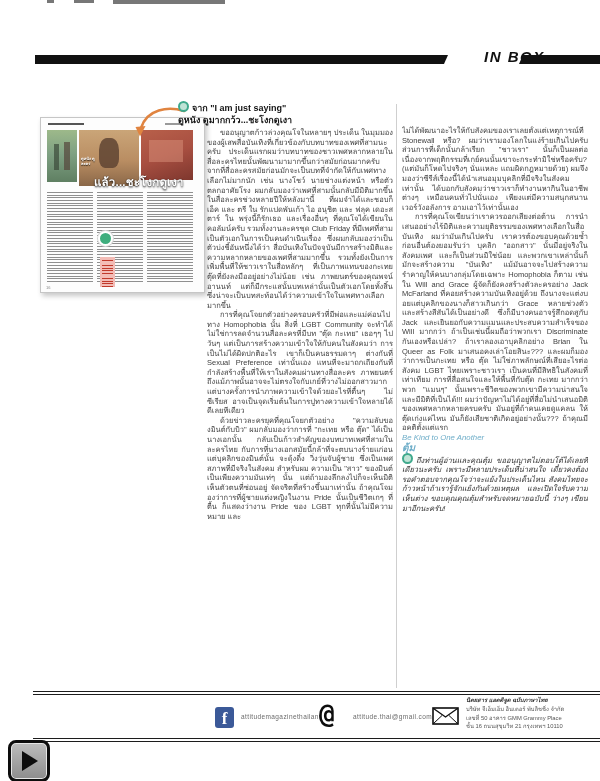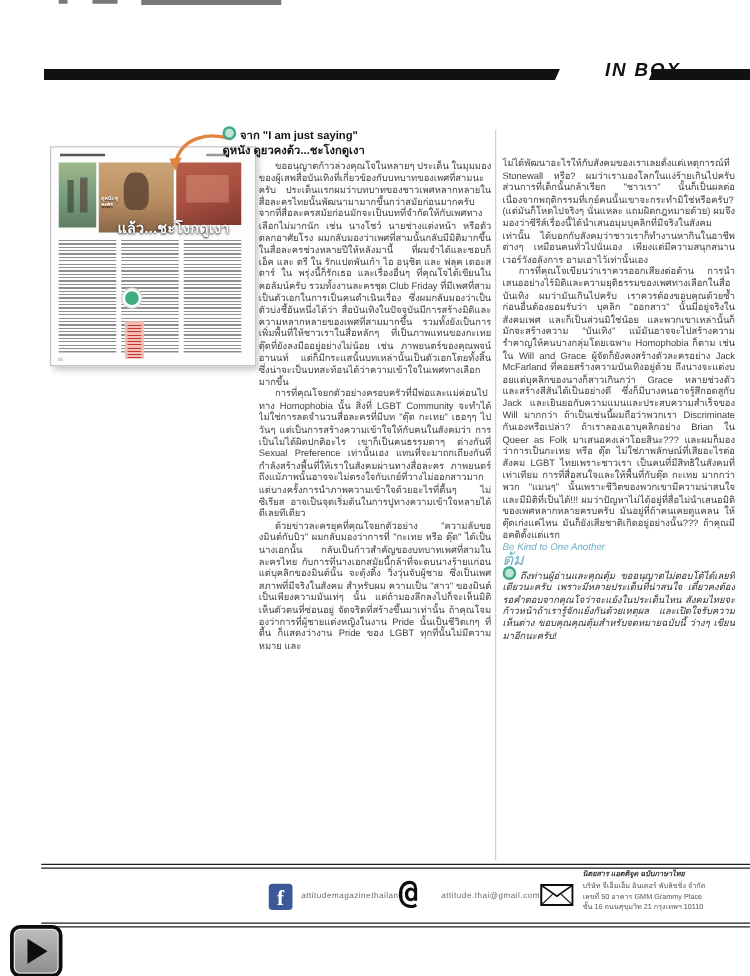--- a/index.html
+++ b/index.html
@@ -56,21 +56,21 @@
 
   
   .col{position:absolute;font-size:7.5px;line-height:9.6px;text-align:justify;color:#3d3d3d;overflow:hidden;}
   .col p{margin:0;text-indent:13px;}
   .col p.noindent{text-indent:0;}
   .col-left{left:207px;top:128px;width:186px;height:530px;}
   .col-right{left:402px;top:126px;width:186px;height:570px;}
   .vdivider{position:absolute;left:396px;top:104px;width:1px;height:584px;background:#cfcfcf;}
 
   .quote{margin:5px 0 0 10px;font-style:italic;color:#6faec9;font-size:7.8px;line-height:10px;text-indent:0 !important;text-align:left;}
-  .signname{margin:1px 0 0 10px;font-style:italic;color:#6faec9;font-size:13px;text-indent:0 !important;text-align:left;}
+  .signname{margin:1px 0 0 10px;font-style:italic;color:#6faec9;font-size:10px;text-indent:0 !important;text-align:left;font-weight:bold;}
   .reply{margin-top:13px;font-style:italic;color:#2e2e2e;text-indent:0 !important;}
   .reply .bullet{border-color:#3fa98c;}
 
   
   .hline{position:absolute;left:33px;width:567px;height:1.2px;background:#1c1c1c;}
   .fb-icon{position:absolute;left:215px;top:707px;width:19px;height:21px;background:#3b5998;border-radius:3px;
            color:#fff;font-weight:bold;font-size:17px;line-height:23px;text-align:center;overflow:hidden;
            font-family:"Liberation Serif","DejaVu Serif",serif;}
   .fb-label{position:absolute;left:241px;top:713px;font-size:6.5px;color:#6a6a6a;letter-spacing:.4px;}
   .at-icon{position:absolute;left:319px;top:699px;font-size:26px;font-weight:bold;color:#0d0d0d;
@@ -114,21 +114,21 @@
     <div class="pagenum">16</div>
   </div>
 
   <svg class="arrow-svg" viewBox="0 0 62 40">
     <path d="M56 9 C40 4, 19 7, 13 26" fill="none" stroke="#E08440" stroke-width="2.6" stroke-linecap="round"></path>
     <polygon points="7.5,25 17.5,24 12,34.5" fill="#E08440"></polygon>
   </svg>
 
   <div class="cap">
     <div class="l1"><span class="bullet"></span><span>จาก "I am just saying"</span></div>
-    <div class="l2">ดูหนัง ดูยวคงต้ว...ชะโงกดูเงา</div>
+    <div class="l2">ดูหนัง ดูมากกว้ว...ชะโงกดูเงา</div>
   </div>
 
   <div class="col col-left">
     <p>ขออนุญาตก้าวล่วงคุณโจในหลายๆ ประเด็น ในมุมมองของผู้เสพสื่อบันเทิงที่เกี่ยวข้องกับบทบาทของเพศที่สามนะครับ ประเด็นแรกผมว่าบทบาทของชาวเพศหลากหลายในสื่อละครไทยนั้นพัฒนามามากขึ้นกว่าสมัยก่อนมากครับ จากที่สื่อละครสมัยก่อนมักจะเป็นบทที่จำกัดให้กับเพศทางเลือกไม่มากนัก เช่น นางโชว์ นายช่างแต่งหน้า หรือตัวตลกอาศัยโรง ผมกลับมองว่าเพศที่สามนั้นกลับมีมิติมากขึ้นในสื่อละครช่วงหลายปีให้หลังมานี้ ที่ผมจำได้และชอบก็ เอ็ค และ ตรี ใน รักแปดพันเก้า ไอ อนุชิต และ ฟลุค เดอะสตาร์ ใน พรุ่งนี้ก็รักเธอ และเรื่องอื่นๆ ที่คุณโจได้เขียนในคอลัมน์ครับ รวมทั้งงานละครชุด Club Friday ที่มีเพศที่สามเป็นตัวเอกในการเป็นคนดำเนินเรื่อง ซึ่งผมกลับมองว่าเป็นตัวบ่งชี้อันหนึ่งได้ว่า สื่อบันเทิงในปัจจุบันมีการสร้างมิติและความหลากหลายของเพศที่สามมากขึ้น รวมทั้งยังเป็นการเพิ่มพื้นที่ให้ชาวเราในสื่อหลักๆ ที่เป็นภาพแทนของกะเทย ตุ๊ดที่ยังลงมืออยู่อย่างไม่น้อย เช่น ภาพยนตร์ของคุณพจน์ อานนท์ แต่ก็มีกระแสนั้นบทเหล่านั้นเป็นตัวเอกโดยทั้งสิ้น ซึ่งน่าจะเป็นบทสะท้อนได้ว่าความเข้าใจในเพศทางเลือกมากขึ้น</p>
     <p>การที่คุณโจยกตัวอย่างครอบครัวที่มีพ่อและแม่ค่อนไปทาง Homophobia นั้น สิ่งที่ LGBT Community จะทำได้ไม่ใช่การลดจำนวนสื่อละครที่มีบท "ตุ๊ด กะเทย" เธอๆๆ ไปวันๆ แต่เป็นการสร้างความเข้าใจให้กับคนในสังคมว่า การเป็นไม่ได้ผิดปกติอะไร เขาก็เป็นคนธรรมดาๆ ต่างกันที่ Sexual Preference เท่านั้นเอง แทนที่จะมาถกเถียงกันที่กำลังสร้างพื้นที่ให้เราในสังคมผ่านทางสื่อละคร ภาพยนตร์ ถึงแม้ภาพนั้นอาจจะไม่ตรงใจกับเกย์ที่วางไม่ออกสาวมาก แต่บางครั้งการนำภาพความเข้าใจด้วยอะไรที่ตื้นๆ ไม่ซีเรียส อาจเป็นจุดเริ่มต้นในการปูทางความเข้าใจหลายได้ดีเลยทีเดียว</p>
     <p>ด้วยข่าวละครยุคที่คุณโจยกตัวอย่าง "ความลับของมินต์กับบิว" ผมกลับมองว่าการที่ "กะเทย หรือ ตุ๊ด" ได้เป็นนางเอกนั้น กลับเป็นก้าวสำคัญของบทบาทเพศที่สามในละครไทย กับการที่นางเอกสมัยนี้กล้าที่จะตบนางร้ายแก่อน แต่บุคลิกของมินต์นั้น จะดุ้งดิ้ง วิ่งวุ่นจับผู้ชาย ซึ่งเป็นเพศสภาพที่มีจริงในสังคม สำหรับผม ความเป็น "สาว" ของมินต์เป็นเพียงความมันเท่ๆ นั้น แต่ถ้ามองลึกลงไปก็จะเห็นมิติ เห็นตัวตนที่ซ่อนอยู่ จัดจริตที่สร้างขึ้นมาเท่านั้น ถ้าคุณโจมองว่าการที่ผู้ชายแต่งหญิงในงาน Pride นั้นเป็นชีวิตเกๆ ที่ตื้น ก็แสดงว่างาน Pride ของ LGBT ทุกที่นั้นไม่มีความหมาย และ</p>
   </div>
 
   <div class="vdivider"></div>
 

